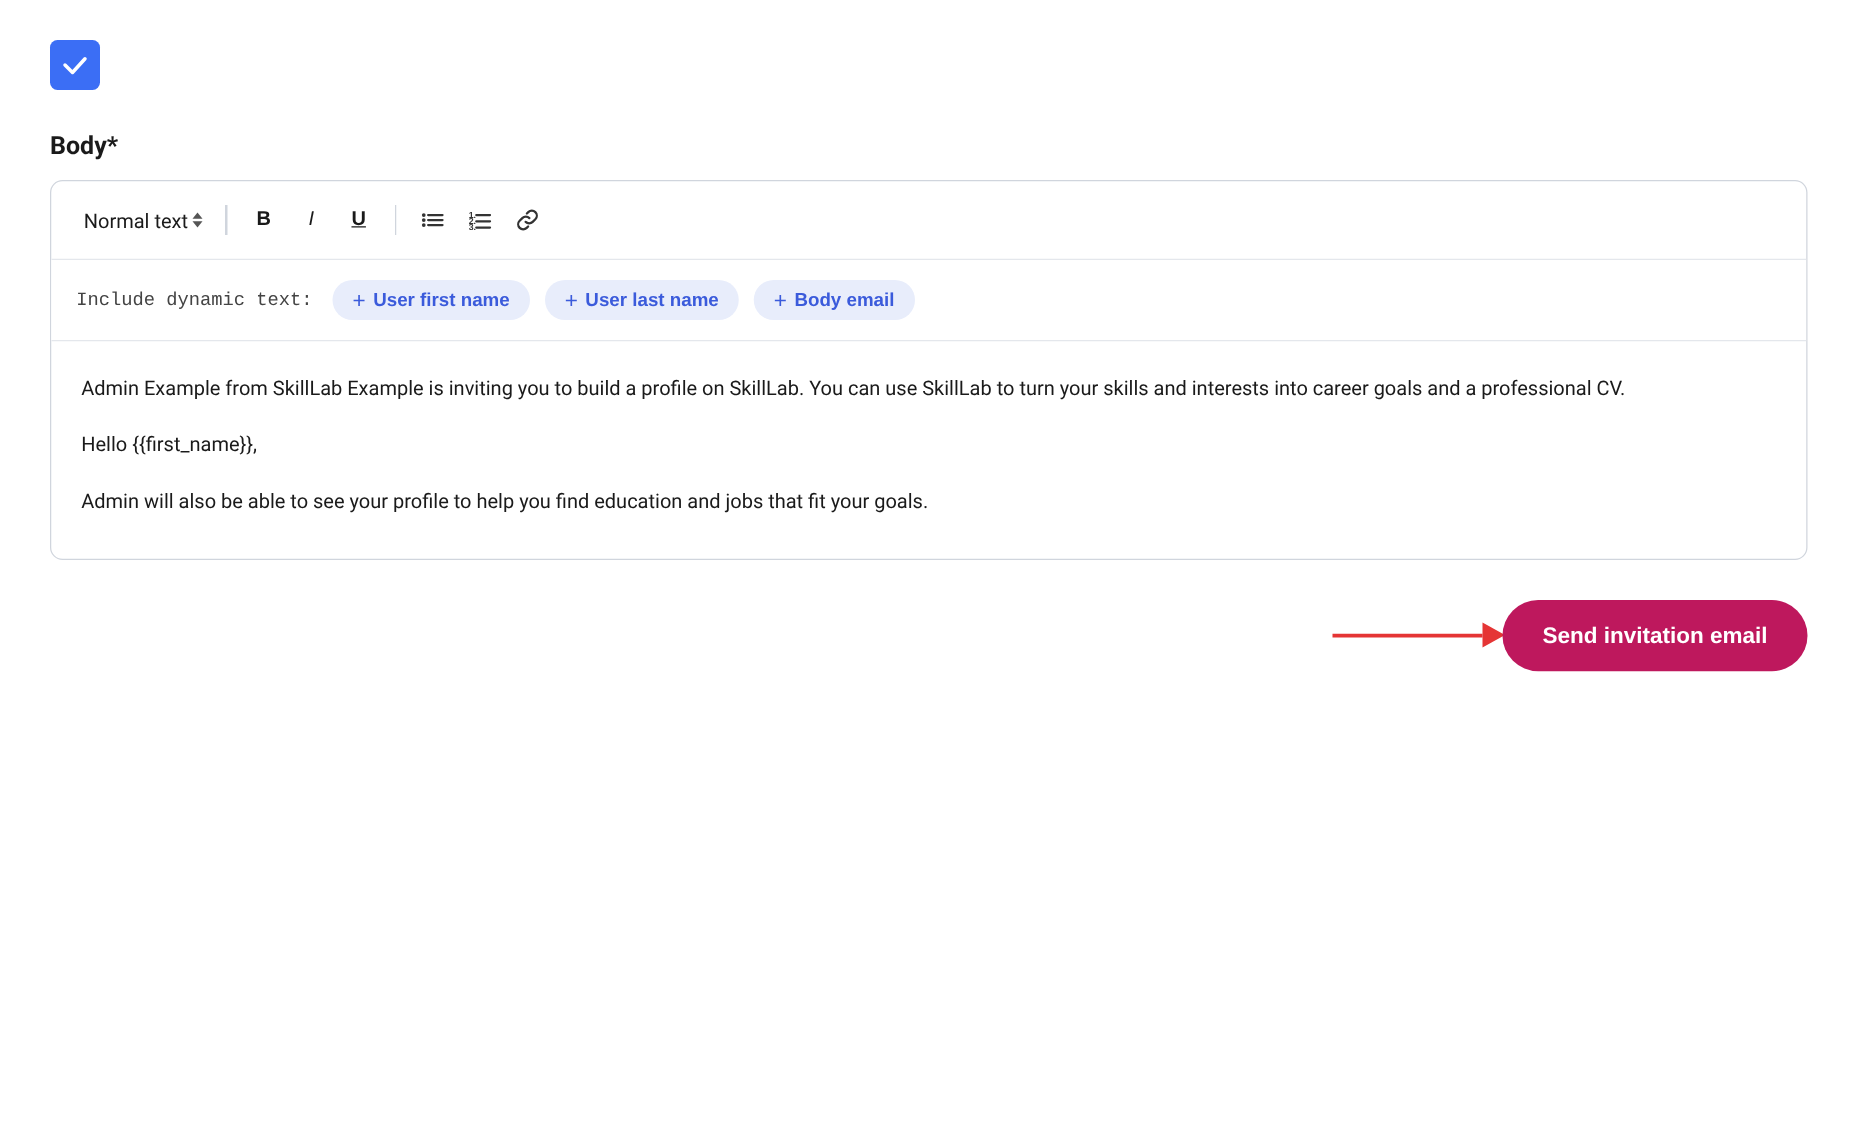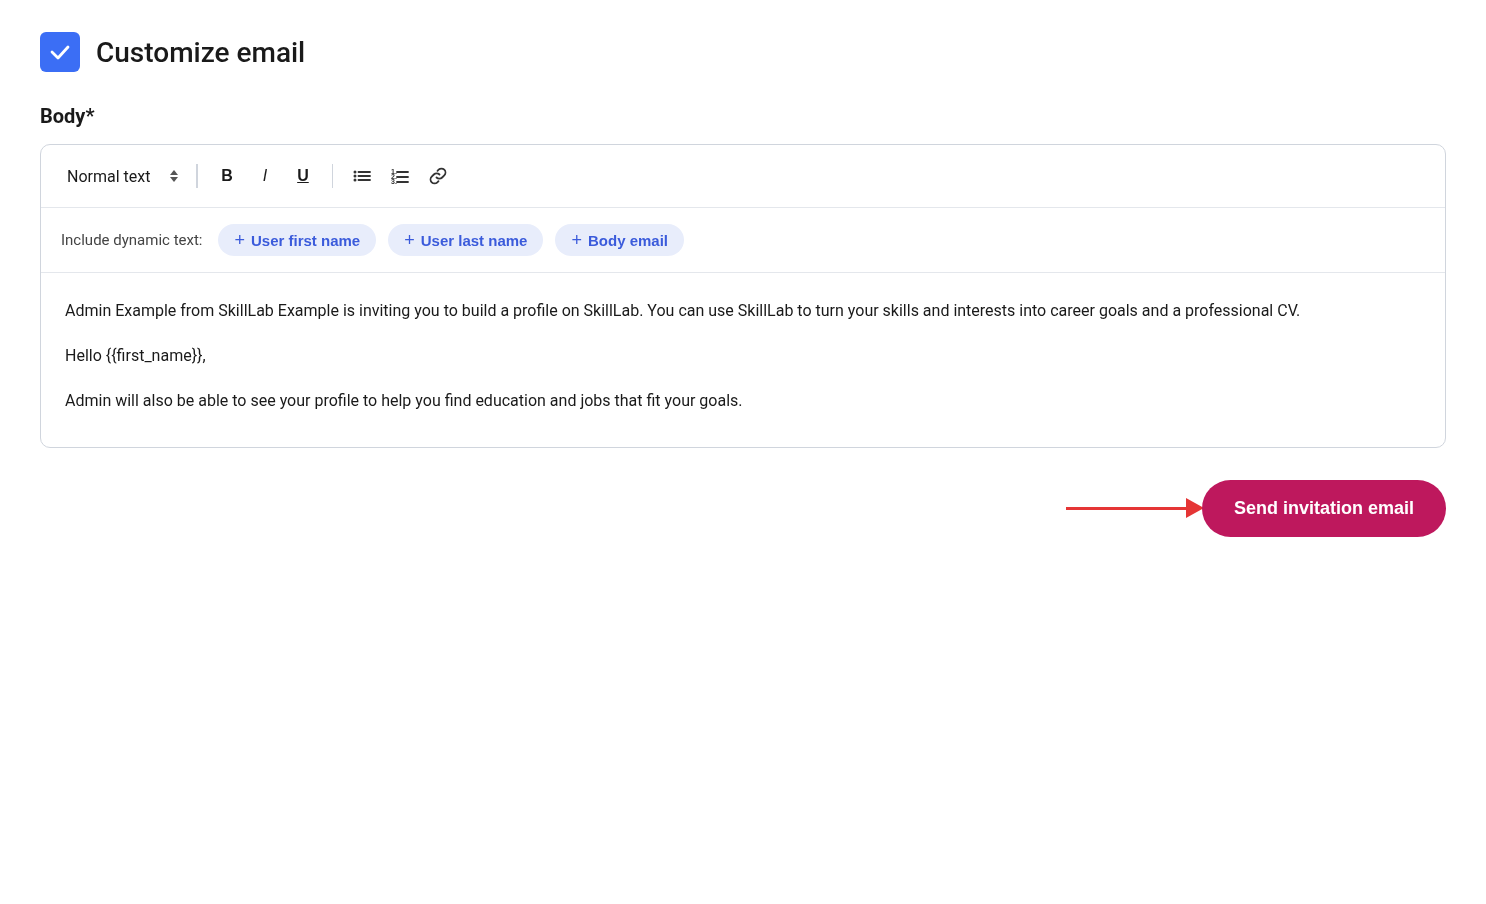--- a/index.html
+++ b/index.html
@@ -64,21 +64,21 @@
       display: flex;
       align-items: center;
       gap: 4px;
       padding: 14px 20px;
       border-bottom: none;
     }
 
     .toolbar-select {
       display: flex;
       align-items: center;
-      gap: 20px;
+      gap: 4px;
       font-size: 16px;
       color: #1a1a1a;
       cursor: pointer;
       padding: 4px 6px;
       border-radius: 4px;
     }
 
     .sort-icon {
       display: flex;
       flex-direction: column;
@@ -143,20 +143,21 @@
       border-bottom: 1px solid #e4e7ec;
       gap: 12px;
       background: #fff;
     }
 
     .dynamic-text-label {
       font-size: 15px;
       color: #444;
       white-space: nowrap;
       margin-right: 4px;
+      font-family: Liberation Mono, monospace;
     }
 
     .dynamic-chip {
       display: flex;
       align-items: center;
       gap: 6px;
       background: #e8edfb;
       color: #3b5bdb;
       border: none;
       border-radius: 20px;
@@ -238,21 +239,20 @@
   </style>
 </head>
 <body>
 
 <div class="page-header">
   <div class="checkbox-icon">
     <svg viewBox="0 0 22 22" fill="none" xmlns="http://www.w3.org/2000/svg">
       <polyline points="3,11 9,17 19,6" stroke="white" stroke-width="2.8" stroke-linecap="round" stroke-linejoin="round"></polyline>
     </svg>
   </div>
-  <h1 class="page-title">Customize email</h1>
 </div>
 
 <div class="body-label">Body*</div>
 
 <div class="editor-container">
 
   <div class="toolbar">
     <div class="toolbar-select">
       <span>Normal text</span>
       <div class="sort-icon">

